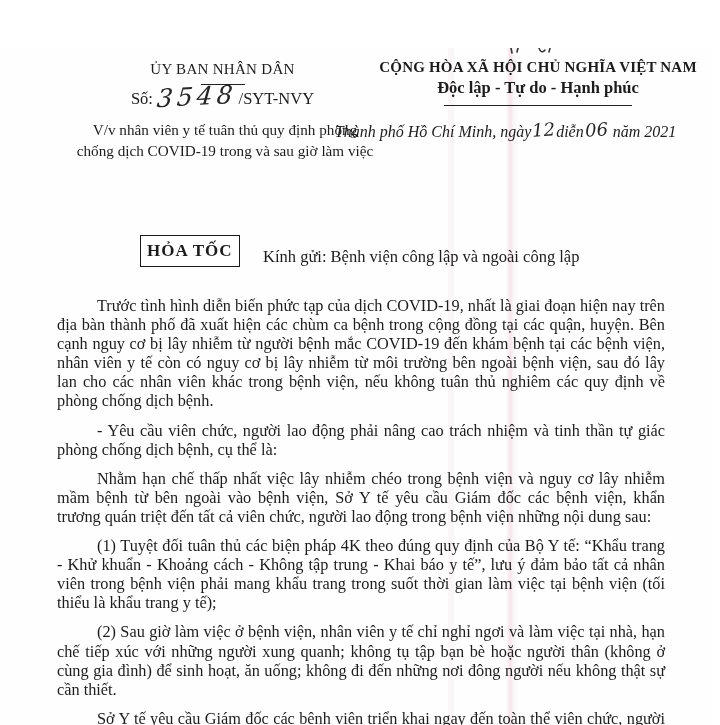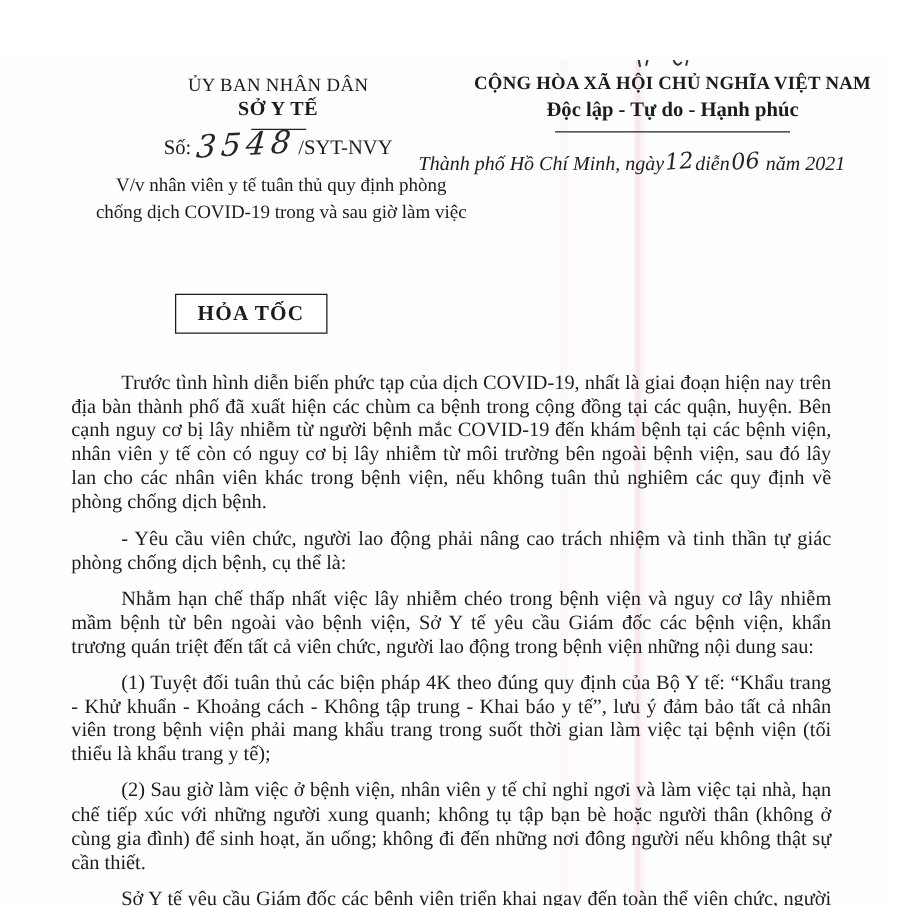--- a/index.html
+++ b/index.html
@@ -33,21 +33,21 @@
   .motto{position:absolute;left:368px;top:10px;width:340px;text-align:center;line-height:19px;}
   .motto .l1{font-size:15px;font-weight:bold;letter-spacing:.2px;white-space:nowrap;font-family:Liberation Serif, serif;}
   .motto .l2{font-size:16.5px;font-weight:bold;margin-top:1px;text-align:center;}
   .motto-sep{width:188px;border:0;border-top:1.5px solid #222;margin:8px auto 0;}
   .dateline{position:absolute;left:333px;top:72px;width:345px;text-align:center;
     font-style:italic;font-size:16px;white-space:nowrap;}
   .hw-date{font-size:18px;transform:rotate(-4deg);position:relative;top:-1px;margin:0 1px;}
 
   
   .urgency-stamp{position:absolute;left:140px;top:187px;border:1.9px solid #1a1a1a;
-    padding:5px 17px;font-weight:bold;font-size:17px;letter-spacing:1px;background:#fff;}
+    padding:5px 6px;font-weight:bold;font-size:17px;letter-spacing:1px;background:#fff;}
   .recipient{position:absolute;left:263px;top:199px;font-size:16.5px;}
 
   
   .body-text{position:absolute;left:57px;top:248px;width:608px;text-align:justify;}
   .body-text p{margin:0 0 10px;text-indent:40px;font-size:16.3px;line-height:19.1px;}
 
   
   .initial-mark{position:absolute;left:282px;top:699px;}
   .top-fragments{position:absolute;left:505px;top:0;}
 </style>
@@ -58,35 +58,35 @@
 
   <div class="scan-streak streak-soft"></div>
   <div class="scan-streak streak-main"></div>
   <svg class="top-fragments" width="60" height="7" viewBox="0 0 60 7">
     <path d="M6,0 L7,5 M13,0 L12,4" stroke="#333" stroke-width="1.6" fill="none" stroke-linecap="round"></path>
     <path d="M34,0 C35,4 38,5 40,2 M45,0 L44,4" stroke="#333" stroke-width="1.5" fill="none" stroke-linecap="round"></path>
   </svg>
 
   <div class="issuer">
     <div class="l1">ỦY BAN NHÂN DÂN</div>
-    <div class="org">SỞ Y TẾ</div>
     <hr class="issuer-sep">
     <div class="doc-number"><span>Số:</span><span class="hw hw-number">3548</span><span>/SYT-NVY</span></div>
     <div class="subject">V/v nhân viên y tế tuân thủ quy định phòng chống dịch COVID-19 trong và sau giờ làm việc</div>
   </div>
 
   <div class="motto">
     <div class="l1">CỘNG HÒA XÃ HỘI CHỦ NGHĨA VIỆT NAM</div>
     <div class="l2">Độc lập - Tự do - Hạnh phúc</div>
     <hr class="motto-sep">
   </div>
   <div class="dateline"><span>Thành phố Hồ Chí Minh, ngày</span><span class="hw hw-date">12</span><span>diễn</span><span class="hw hw-date">06</span>
     <span>năm 2021</span></div>
 
   <div class="urgency-stamp">HỎA TỐC</div>
+  <div class="recipient">Kính gửi: Bệnh viện công lập và ngoài công lập</div>
 
   <div class="body-text">
     <p>Trước tình hình diễn biến phức tạp của dịch COVID-19, nhất là giai đoạn hiện nay trên địa bàn thành phố đã xuất hiện các chùm ca bệnh trong cộng đồng tại các quận, huyện. Bên cạnh nguy cơ bị lây nhiễm từ người bệnh mắc COVID-19 đến khám bệnh tại các bệnh viện, nhân viên y tế còn có nguy cơ bị lây nhiễm từ môi trường bên ngoài bệnh viện, sau đó lây lan cho các nhân viên khác trong bệnh viện, nếu không tuân thủ nghiêm các quy định về phòng chống dịch bệnh.</p>
     <p>- Yêu cầu viên chức, người lao động phải nâng cao trách nhiệm và tinh thần tự giác phòng chống dịch bệnh, cụ thể là:</p>
     <p>Nhằm hạn chế thấp nhất việc lây nhiễm chéo trong bệnh viện và nguy cơ lây nhiễm mầm bệnh từ bên ngoài vào bệnh viện, Sở Y tế yêu cầu Giám đốc các bệnh viện, khẩn trương quán triệt đến tất cả viên chức, người lao động trong bệnh viện những nội dung sau:</p>
     <p>(1) Tuyệt đối tuân thủ các biện pháp 4K theo đúng quy định của Bộ Y tế: “Khẩu trang - Khử khuẩn - Khoảng cách - Không tập trung - Khai báo y tế”, lưu ý đảm bảo tất cả nhân viên trong bệnh viện phải mang khẩu trang trong suốt thời gian làm việc tại bệnh viện (tối thiểu là khẩu trang y tế);</p>
     <p>(2) Sau giờ làm việc ở bệnh viện, nhân viên y tế chỉ nghỉ ngơi và làm việc tại nhà, hạn chế tiếp xúc với những người xung quanh; không tụ tập bạn bè hoặc người thân (không ở cùng gia đình) để sinh hoạt, ăn uống; không đi đến những nơi đông người nếu không thật sự cần thiết.</p>
     <p>Sở Y tế yêu cầu Giám đốc các bệnh viện triển khai ngay đến toàn thể viên chức, người lao động tại đơn vị tuân thủ thực hiện./.</p>
   </div>
 

